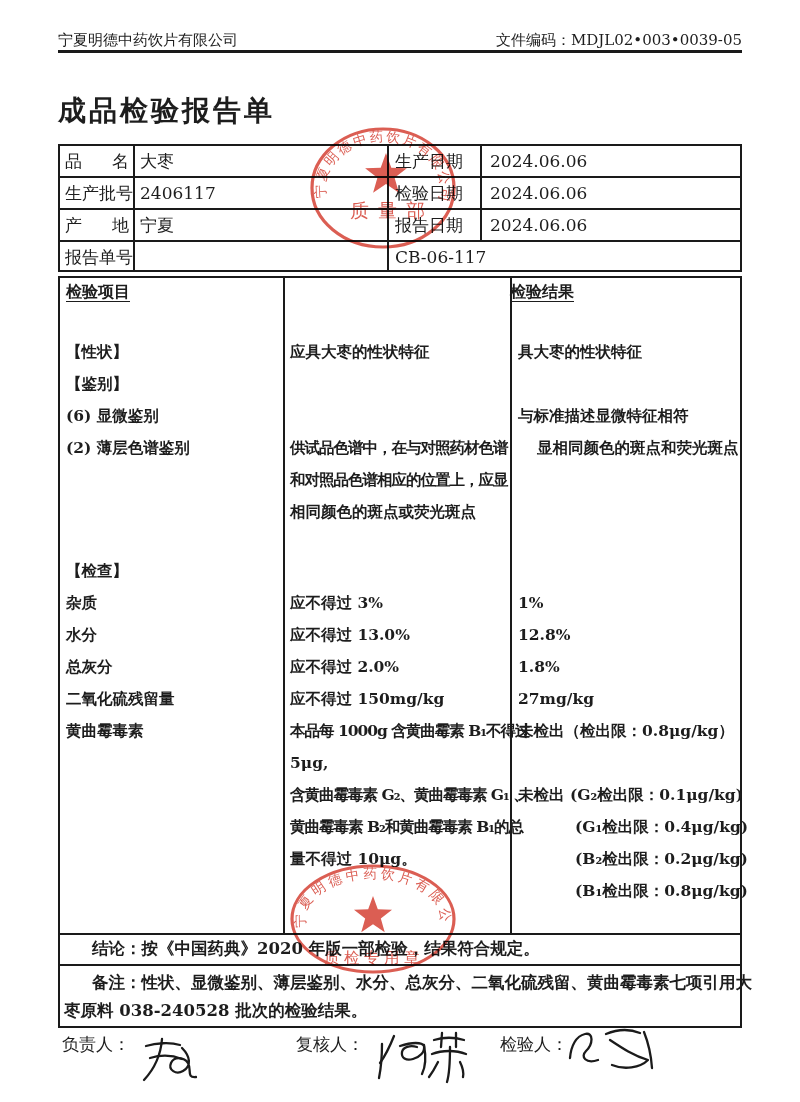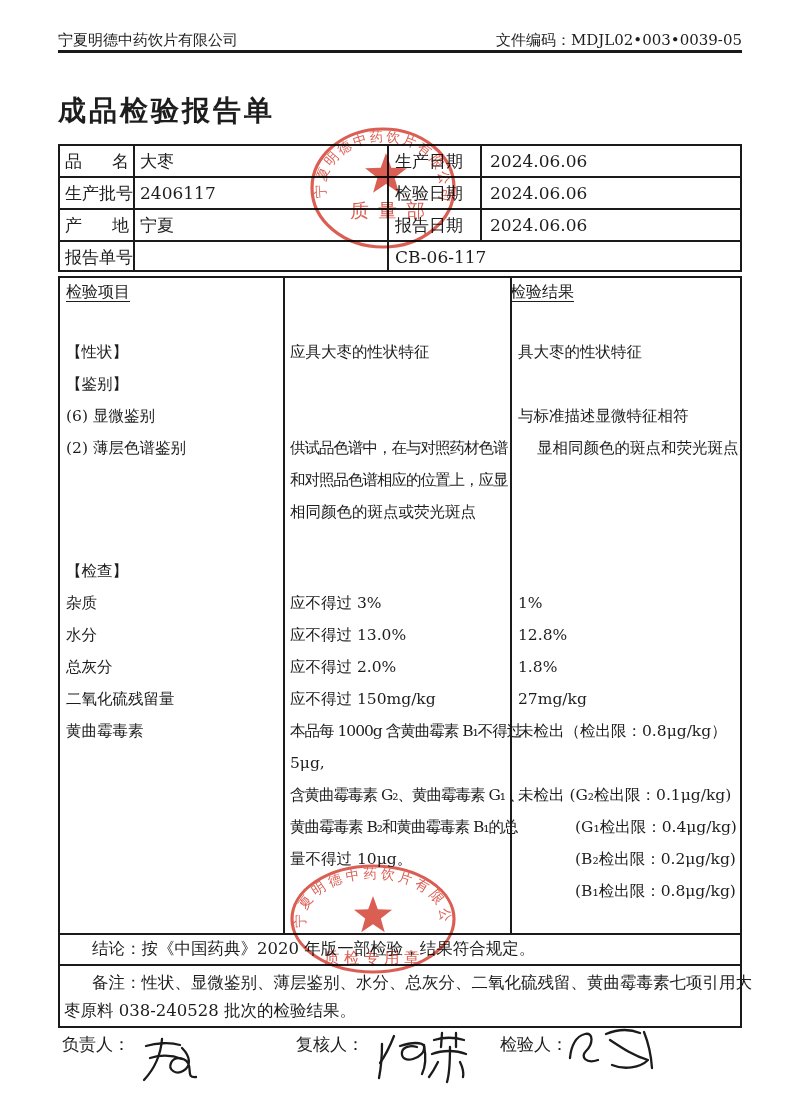--- a/index.html
+++ b/index.html
@@ -2,21 +2,21 @@
 <html><head>
 <meta charset="utf-8">
 <style>
   html,body{margin:0;padding:0;}
   body{
     width:800px;height:1102px;position:relative;background:#ffffff;
     font-family:"DejaVu Serif","Liberation Serif",serif;color:#1d1d1d;
     overflow:hidden;
   }
   .abs{position:absolute;}
-  .line{position:absolute;height:22px;line-height:22px;white-space:nowrap;font-size:15.5px;}
+  .line{position:absolute;height:22px;line-height:22px;white-space:nowrap;font-size:15.5px;font-weight:bold;}
   .info-text{position:absolute;height:24px;line-height:24px;white-space:nowrap;font-size:17px;}
   .hl{position:absolute;background:#1a1a1a;height:2px;}
   .vl{position:absolute;background:#1a1a1a;width:2px;}
   .frame{position:absolute;border:2px solid #1a1a1a;box-sizing:border-box;background:transparent;}
   .underlined{text-decoration:underline;text-underline-offset:4px;}
   .center{text-align:left;}
   .tight{letter-spacing:-1px;}
   .spread{letter-spacing:30px;}
   .title{font-weight:bold;font-size:28px;letter-spacing:3px;}
   .hdr{font-size:15px;height:20px;line-height:20px;white-space:nowrap;}

